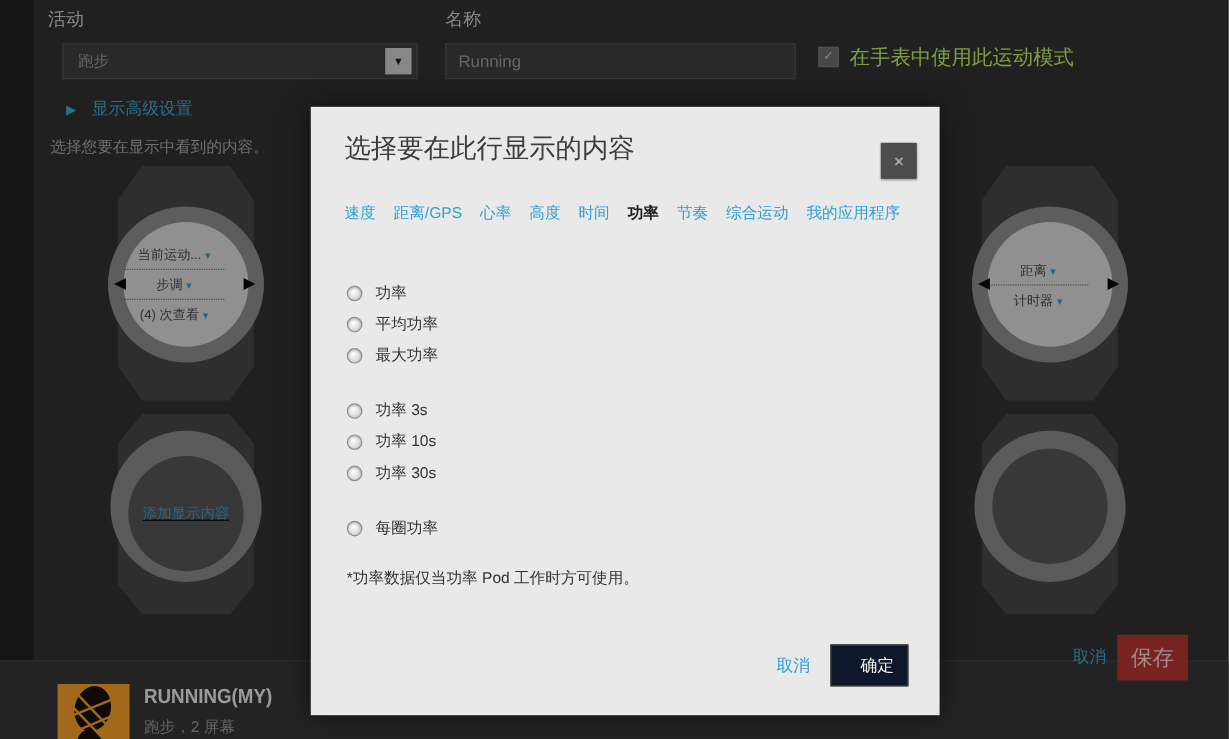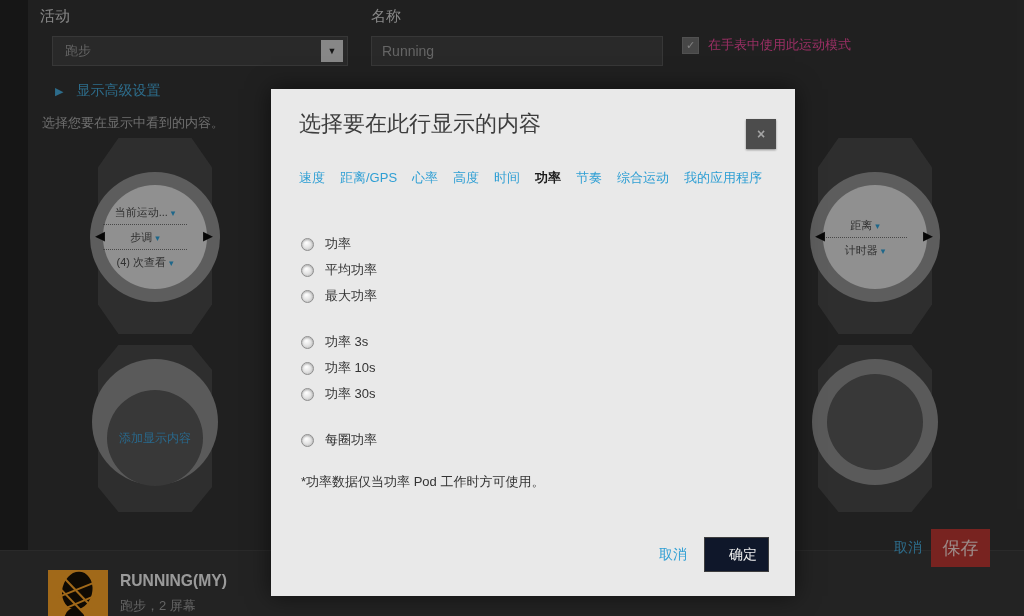--- a/index.html
+++ b/index.html
@@ -12,21 +12,21 @@
     border:1px solid #555;display:flex;align-items:center;justify-content:space-between;
     padding:0 4px 0 12px;box-sizing:border-box;font-size:13px;color:#9b9b9b;cursor:pointer;}
   .select-btn{width:22px;height:22px;background:#cfcfcf;color:#222;display:flex;align-items:center;
     justify-content:center;font-size:9px;}
   .text-input{position:absolute;left:371px;top:36px;width:292px;height:30px;background:#3f3f3f;
     border:1px solid #555;box-sizing:border-box;color:#9b9b9b;font-size:14px;padding:0 10px;outline:none;}
   .text-input::placeholder{color:#9b9b9b;}
   .chk-row{position:absolute;left:682px;top:36px;display:flex;align-items:center;gap:9px;}
   .chk-box{width:15px;height:15px;background:#6e6e6e;border:1px solid #7d7d7d;color:#c9c9c9;
     font-size:11px;line-height:15px;text-align:center;cursor:pointer;}
-  .chk-label{font-size:13px;color:#ec4899;font-family:Liberation Serif, serif;}
+  .chk-label{font-size:17px;color:#bef264;font-family:Liberation Serif, serif;}
 
   .adv-link{position:absolute;left:55px;top:82px;display:flex;align-items:center;gap:13px;
     color:#45a7d6;font-size:14px;cursor:pointer;}
   .adv-tri{font-size:11px;}
   .hint{position:absolute;left:42px;top:114px;font-size:13px;color:#a9a9a9;}
 
   .strap{position:absolute;background:#484848;
     clip-path:polygon(18% 0,82% 0,100% 15%,100% 85%,82% 100%,18% 100%,0 85%,0 15%);}
   .ring{position:absolute;width:130px;height:130px;border-radius:50%;background:#909090;}
   .ring-sm{position:absolute;width:126px;height:126px;border-radius:50%;background:#8b8b8b;}
@@ -46,21 +46,21 @@
   .sport-icon{position:absolute;left:48px;top:570px;width:60px;height:60px;background:#f7a127;}
   .bar-title{position:absolute;left:120px;top:571px;font-size:17px;font-weight:bold;color:#ededed;
     transform:scaleX(.92);transform-origin:left;}
   .bar-sub{position:absolute;left:120px;top:597px;font-size:13px;color:#9a9a9a;}
   .page-cancel{position:absolute;left:894px;top:539px;font-size:14px;color:#45a7d6;cursor:pointer;}
   .page-save{position:absolute;left:931px;top:529px;width:59px;height:38px;background:#b93732;
     color:#f0d5d2;font-size:18px;display:flex;align-items:center;justify-content:center;cursor:pointer;}
 
   .dim-overlay{position:absolute;left:0;top:0;width:1024px;height:616px;background:rgba(0,0,0,.35);z-index:50;}
 
-  .modal{position:absolute;left:271px;top:89px;width:524px;height:507px;background:#e9e9e9;z-index:100;
+  .modal{position:absolute;left:259px;top:89px;width:524px;height:507px;background:#e9e9e9;z-index:100;
     box-shadow:0 0 22px rgba(0,0,0,.55);}
   .modal-title{position:absolute;left:28px;top:20px;font-size:22px;color:#3d3d3d;}
   .modal-close{position:absolute;right:19px;top:30px;width:30px;height:30px;background:#4c4c4c;
     color:#a5a5a5;font-size:14px;font-weight:bold;display:flex;align-items:center;justify-content:center;
     cursor:pointer;box-shadow:0 1px 2px rgba(0,0,0,.4);}
   .tabs{position:absolute;left:28px;top:80px;display:flex;gap:15px;font-size:13px;white-space:nowrap;}
   .tab{color:#2f9fd4;cursor:pointer;}
   .tab--selected{color:#1d1d1d;font-weight:bold;}
   .options{position:absolute;left:30px;top:142px;}
   .group{margin-bottom:20px;}
@@ -113,21 +113,21 @@
   <div class="ring" style="left:810px;top:172px;"></div>
   <div class="face" style="left:823px;top:185px;">
     <div class="wrow"><span>距离</span><span class="wcaret">▾</span></div>
     <div class="wrow"><span>计时器</span><span class="wcaret">▾</span></div>
   </div>
   <span class="nav-arrow" style="left:815px;top:229px;">◀</span>
   <span class="nav-arrow" style="left:923px;top:229px;">▶</span>
 
   <div class="strap" style="left:98px;top:345px;width:114px;height:167px;"></div>
   <div class="ring-sm" style="left:92px;top:359px;"></div>
-  <div class="face-dark" style="left:107px;top:390px;">
+  <div class="face-dark" style="left:107px;top:380px;text-decoration:underline;">
     <span class="add-display">添加显示内容</span>
   </div>
 
   <div class="strap" style="left:818px;top:345px;width:114px;height:167px;"></div>
   <div class="ring-sm" style="left:812px;top:359px;"></div>
   <div class="face-dark" style="left:827px;top:374px;"></div>
 
   <div class="bottom-bar"></div>
   <div class="sport-icon">
     <svg width="60" height="60" viewBox="0 0 60 60">

